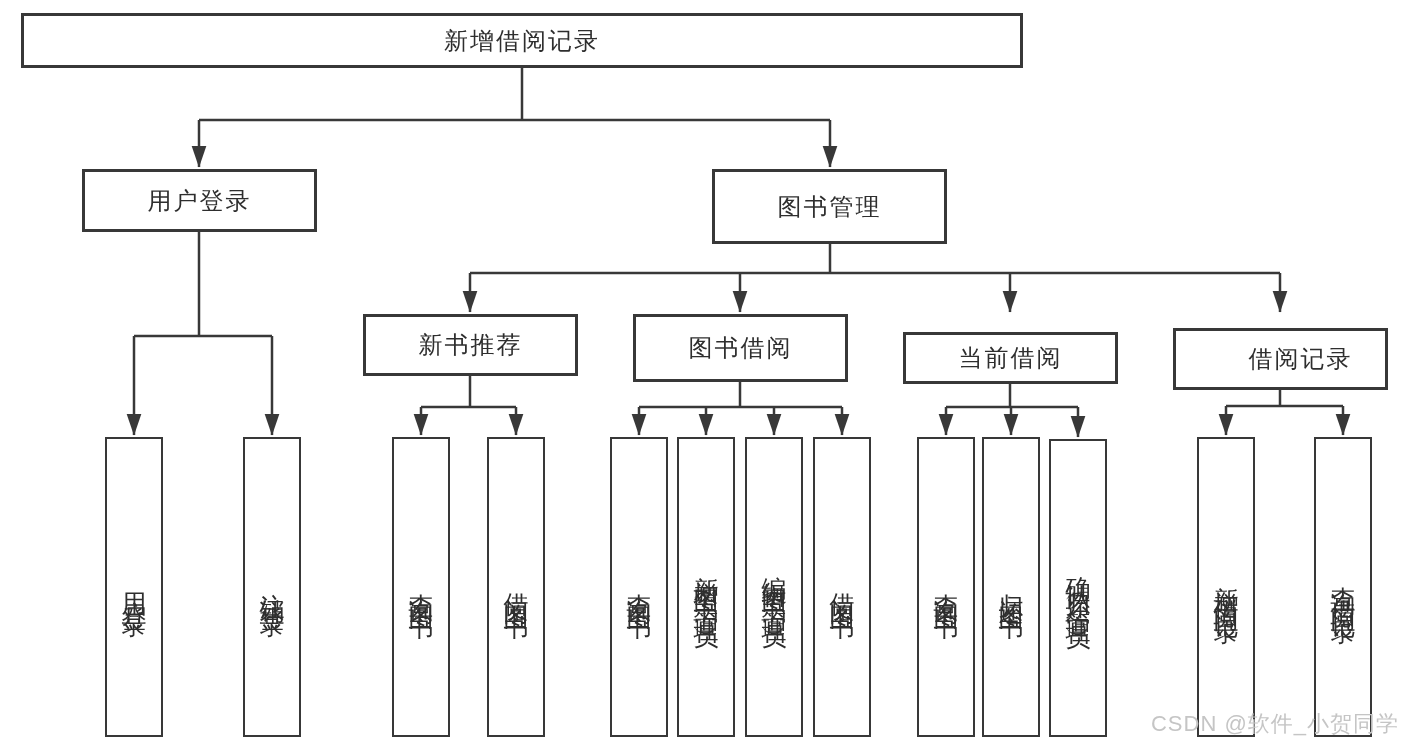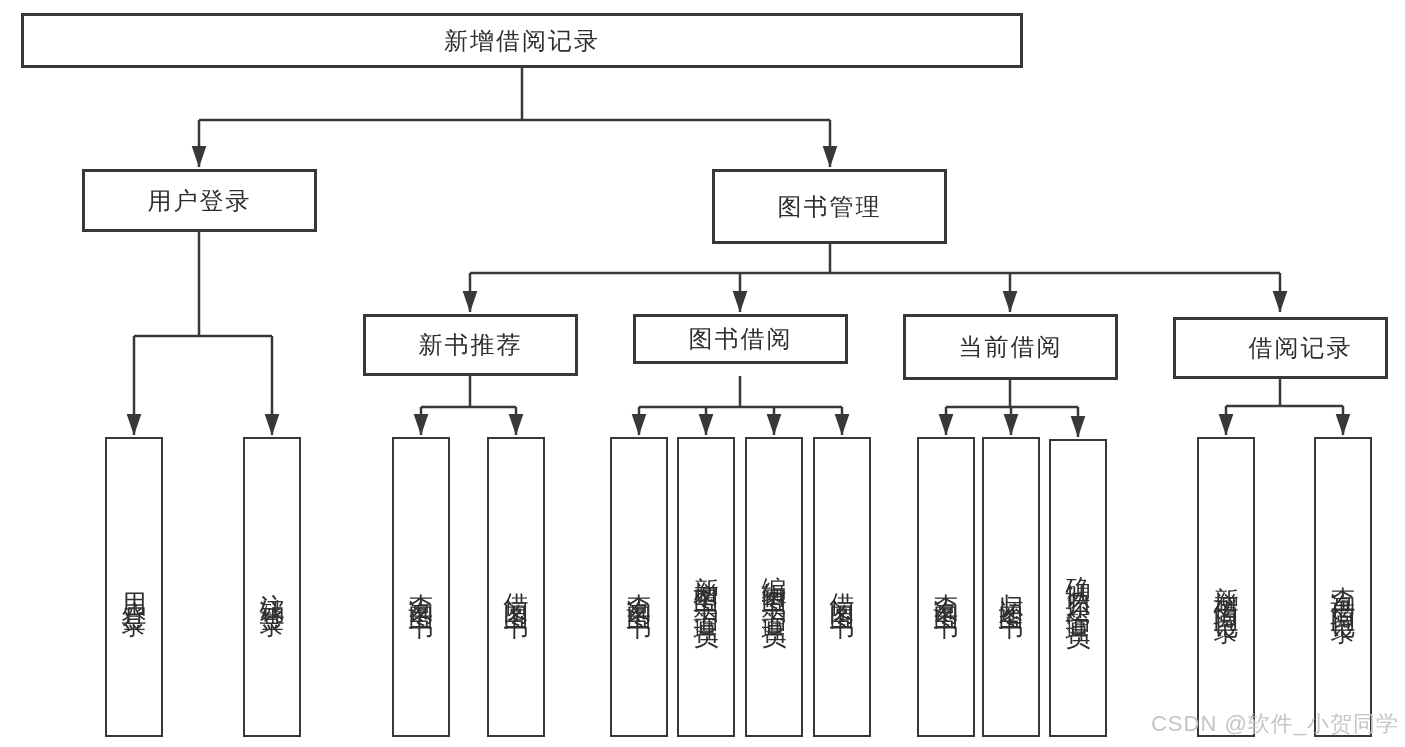--- a/index.html
+++ b/index.html
@@ -70,23 +70,23 @@
     <line x1="1226" y1="406" x2="1226" y2="435" marker-end="url(#arw)"></line>
     <line x1="1343" y1="406" x2="1343" y2="435" marker-end="url(#arw)"></line>
   </svg>
 
   <div class="box h" style="left:21px;top:13px;width:1002px;height:55px;">新增借阅记录</div>
 
   <div class="box h" style="left:82px;top:169px;width:235px;height:63px;">用户登录</div>
   <div class="box h" style="left:712px;top:169px;width:235px;height:75px;">图书管理</div>
 
   <div class="box h" style="left:363px;top:314px;width:215px;height:62px;text-align:right;">新书推荐</div>
-  <div class="box h" style="left:633px;top:314px;width:215px;height:50px;">图书借阅</div>
-  <div class="box h" style="left:903px;top:314px;width:215px;height:66px;">当前借阅</div>
-  <div class="box h" style="left:1173px;top:317px;width:215px;height:62px;padding-left:40px;">借阅记录</div>
+  <div class="box h" style="left:633px;top:314px;width:215px;height:68px;">图书借阅</div>
+  <div class="box h" style="left:903px;top:332px;width:215px;height:52px;">当前借阅</div>
+  <div class="box h" style="left:1173px;top:328px;width:215px;height:62px;padding-left:40px;">借阅记录</div>
 
   <div class="box v" style="left:105px;top:437px;width:58px;height:300px;">用户登录</div>
   <div class="box v" style="left:243px;top:437px;width:58px;height:300px;">注销登录</div>
 
   <div class="box v" style="left:392px;top:437px;width:58px;height:300px;">查询图书</div>
   <div class="box v" style="left:487px;top:437px;width:58px;height:300px;">借阅图书</div>
 
   <div class="box v" style="left:610px;top:437px;width:58px;height:300px;">查询图书</div>
   <div class="box v" style="left:677px;top:437px;width:58px;height:300px;">新增图书（管理员）</div>
   <div class="box v" style="left:745px;top:437px;width:58px;height:300px;">编辑图书（管理员）</div>

